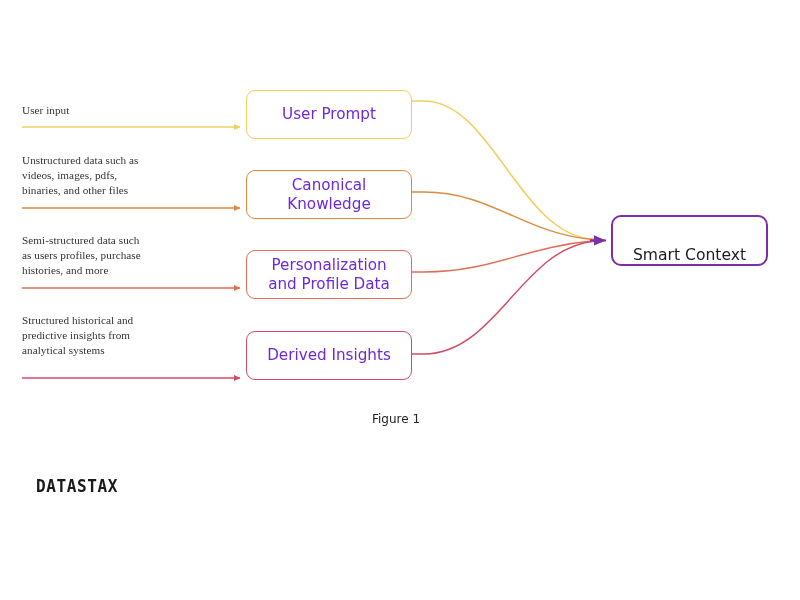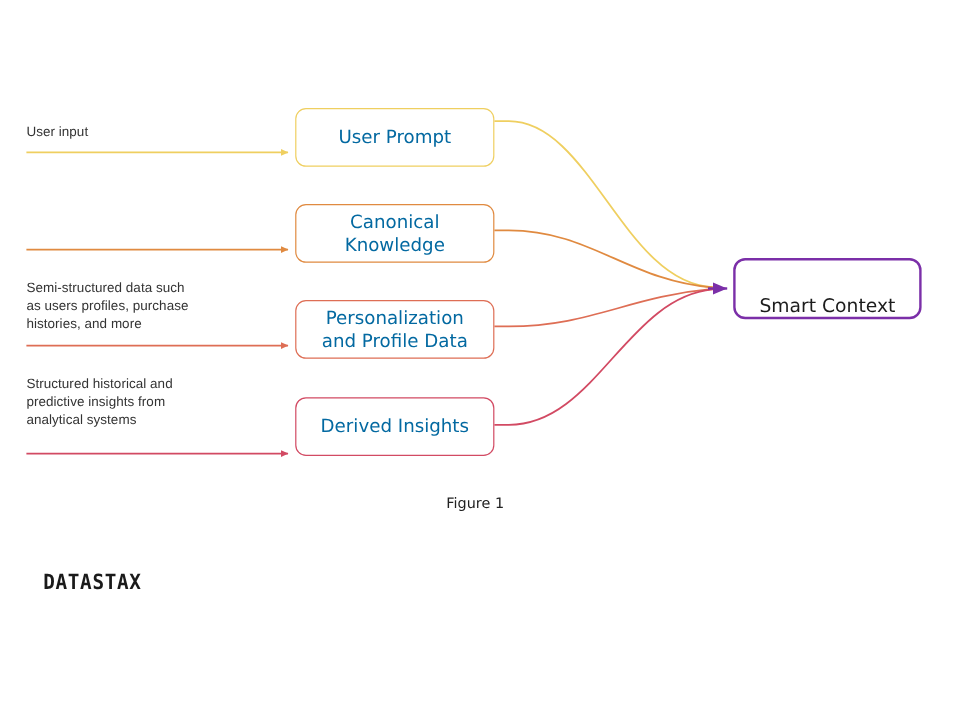--- a/index.html
+++ b/index.html
@@ -28,38 +28,38 @@
   }
 
   
   .desc {
     position: absolute;
     color: #333333;
     font-size: 11.2px;
     line-height: 15.2px;
     letter-spacing: 0.05px;
     white-space: pre-line;
-    font-family: Liberation Sans, sans-serif;
+    font-family: Liberation Serif, serif;
   }
 
   
   .node {
     position: absolute;
     left: 246px;
     width: 166px;
     height: 49px;
     box-sizing: border-box;
     border: 1.6px solid #cccccc;
     border-radius: 9px;
     background: #ffffff;
     display: flex;
     align-items: center;
     justify-content: center;
     text-align: center;
-    color: #0369a1;
+    color: #6d28d9;
     font-size: 15.2px;
     line-height: 19px;
     font-family: "DejaVu Sans", "Liberation Sans", sans-serif;
   }
   .node .node-label {
     display: block;
     white-space: pre-line;
     padding: 0 6px;
   }
 
@@ -145,20 +145,23 @@
     <path d="M412,101 L424,101 C492,101 520,236 594,239.2" fill="none" stroke="#efcf60" stroke-width="1.5"></path>
     <path d="M412,192 L424,192 C492,192 524,234 594,239.6" fill="none" stroke="#e08a40" stroke-width="1.5"></path>
     <path d="M412,272 L424,272 C492,272 524,247 594,240.8" fill="none" stroke="#de6e55" stroke-width="1.5"></path>
     <path d="M412,354 L424,354 C496,354 522,248 594,241.2" fill="none" stroke="#d24a63" stroke-width="1.5"></path>
 
     <line x1="590" y1="240.4" x2="606" y2="240.4" stroke="#7b2fa8" stroke-width="2" marker-end="url(#head-purple)"></line>
   </svg>
 
   <div class="desc" style="left:22px; top:103px; width:210px;">User input</div>
 
+  <div class="desc" style="left:22px; top:153px; width:210px;">Unstructured data such as
+videos, images, pdfs,
+binaries, and other files</div>
 
   <div class="desc" style="left:22px; top:313px; width:215px;">Structured historical and
 predictive insights from
 analytical systems</div>
 
   <div class="desc" style="left:22px; top:233px; width:215px;">Semi-structured data such
 as users profiles, purchase
 histories, and more</div>
 
   <div class="node" style="top:90px; border-color:#efcf60;">

